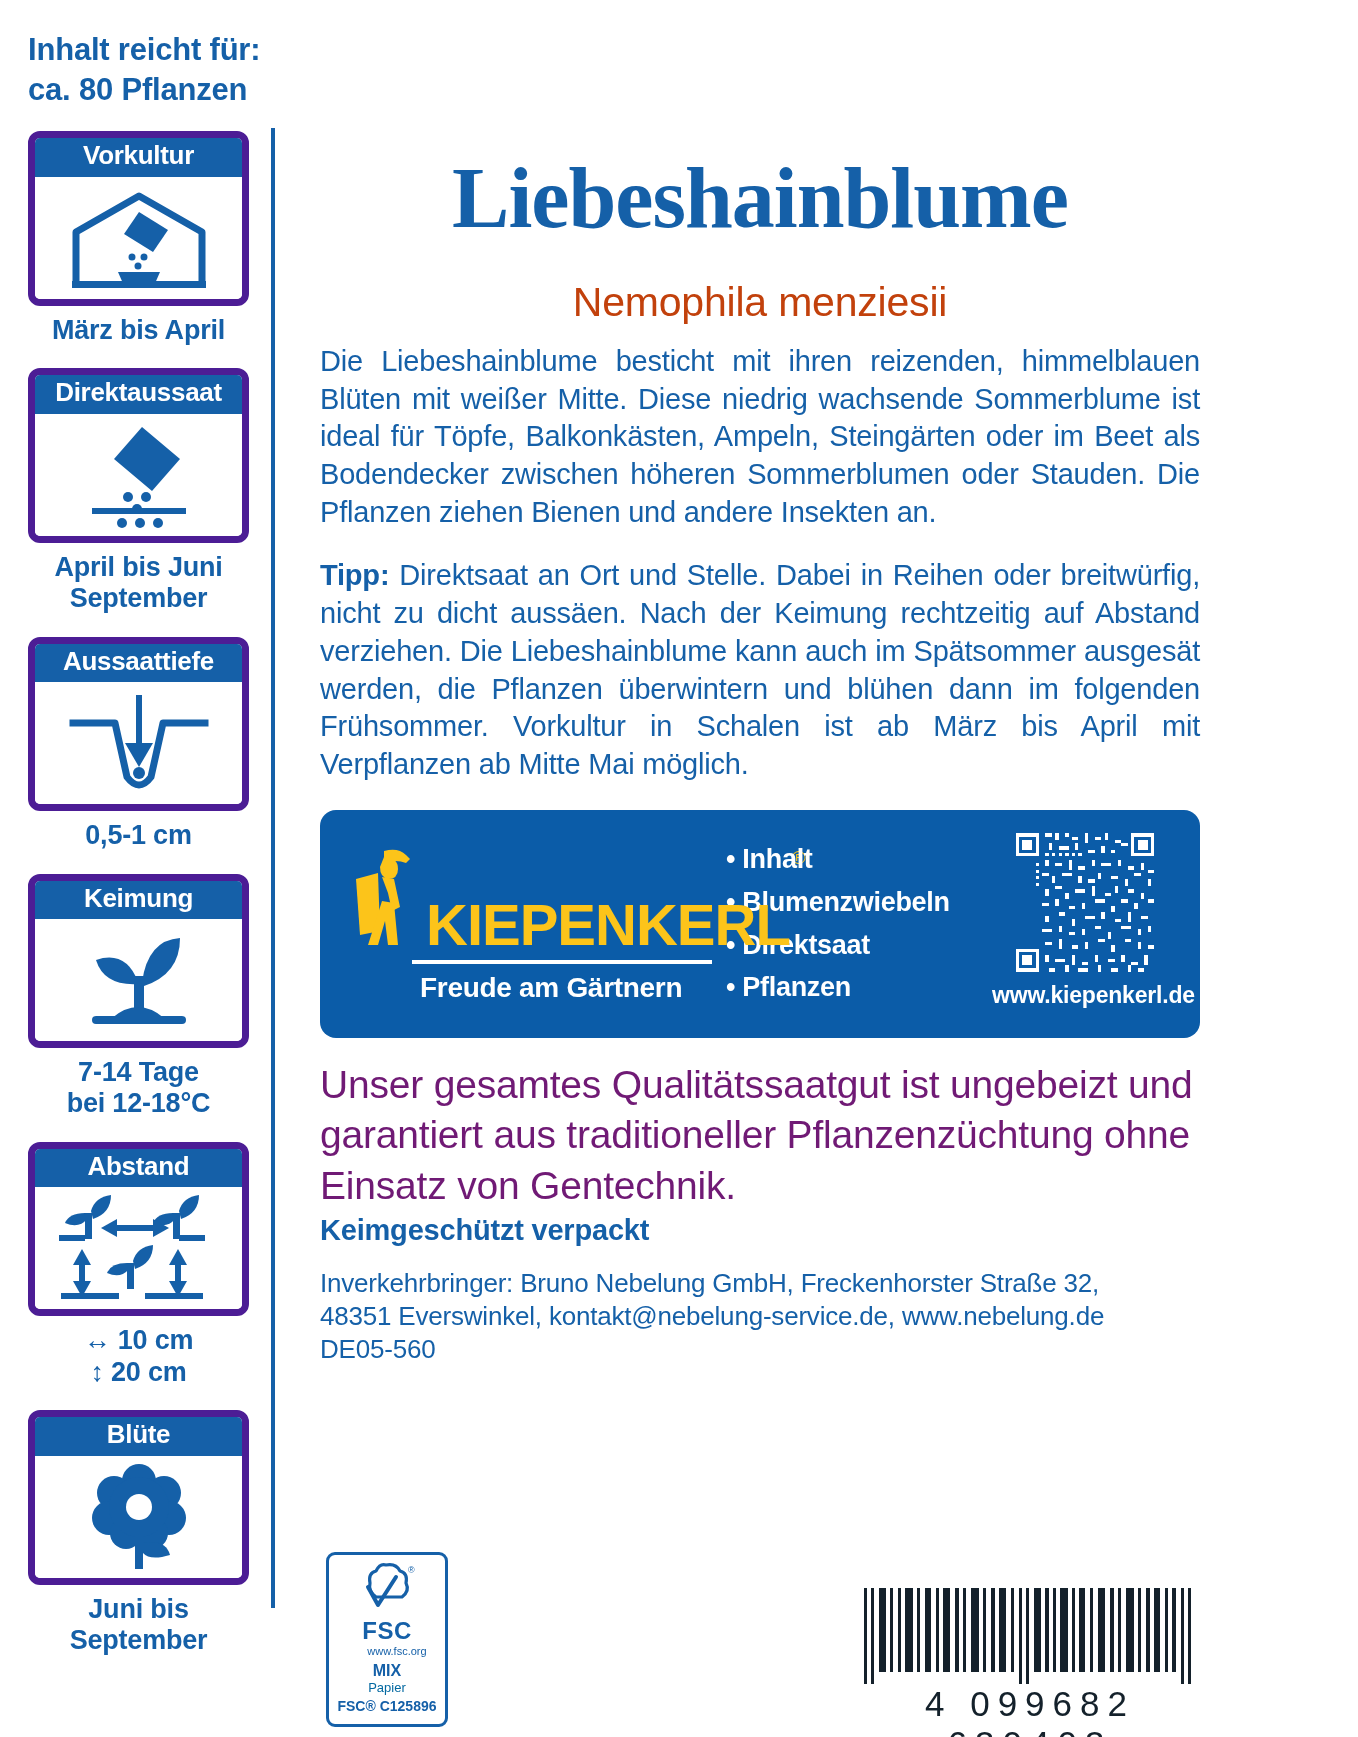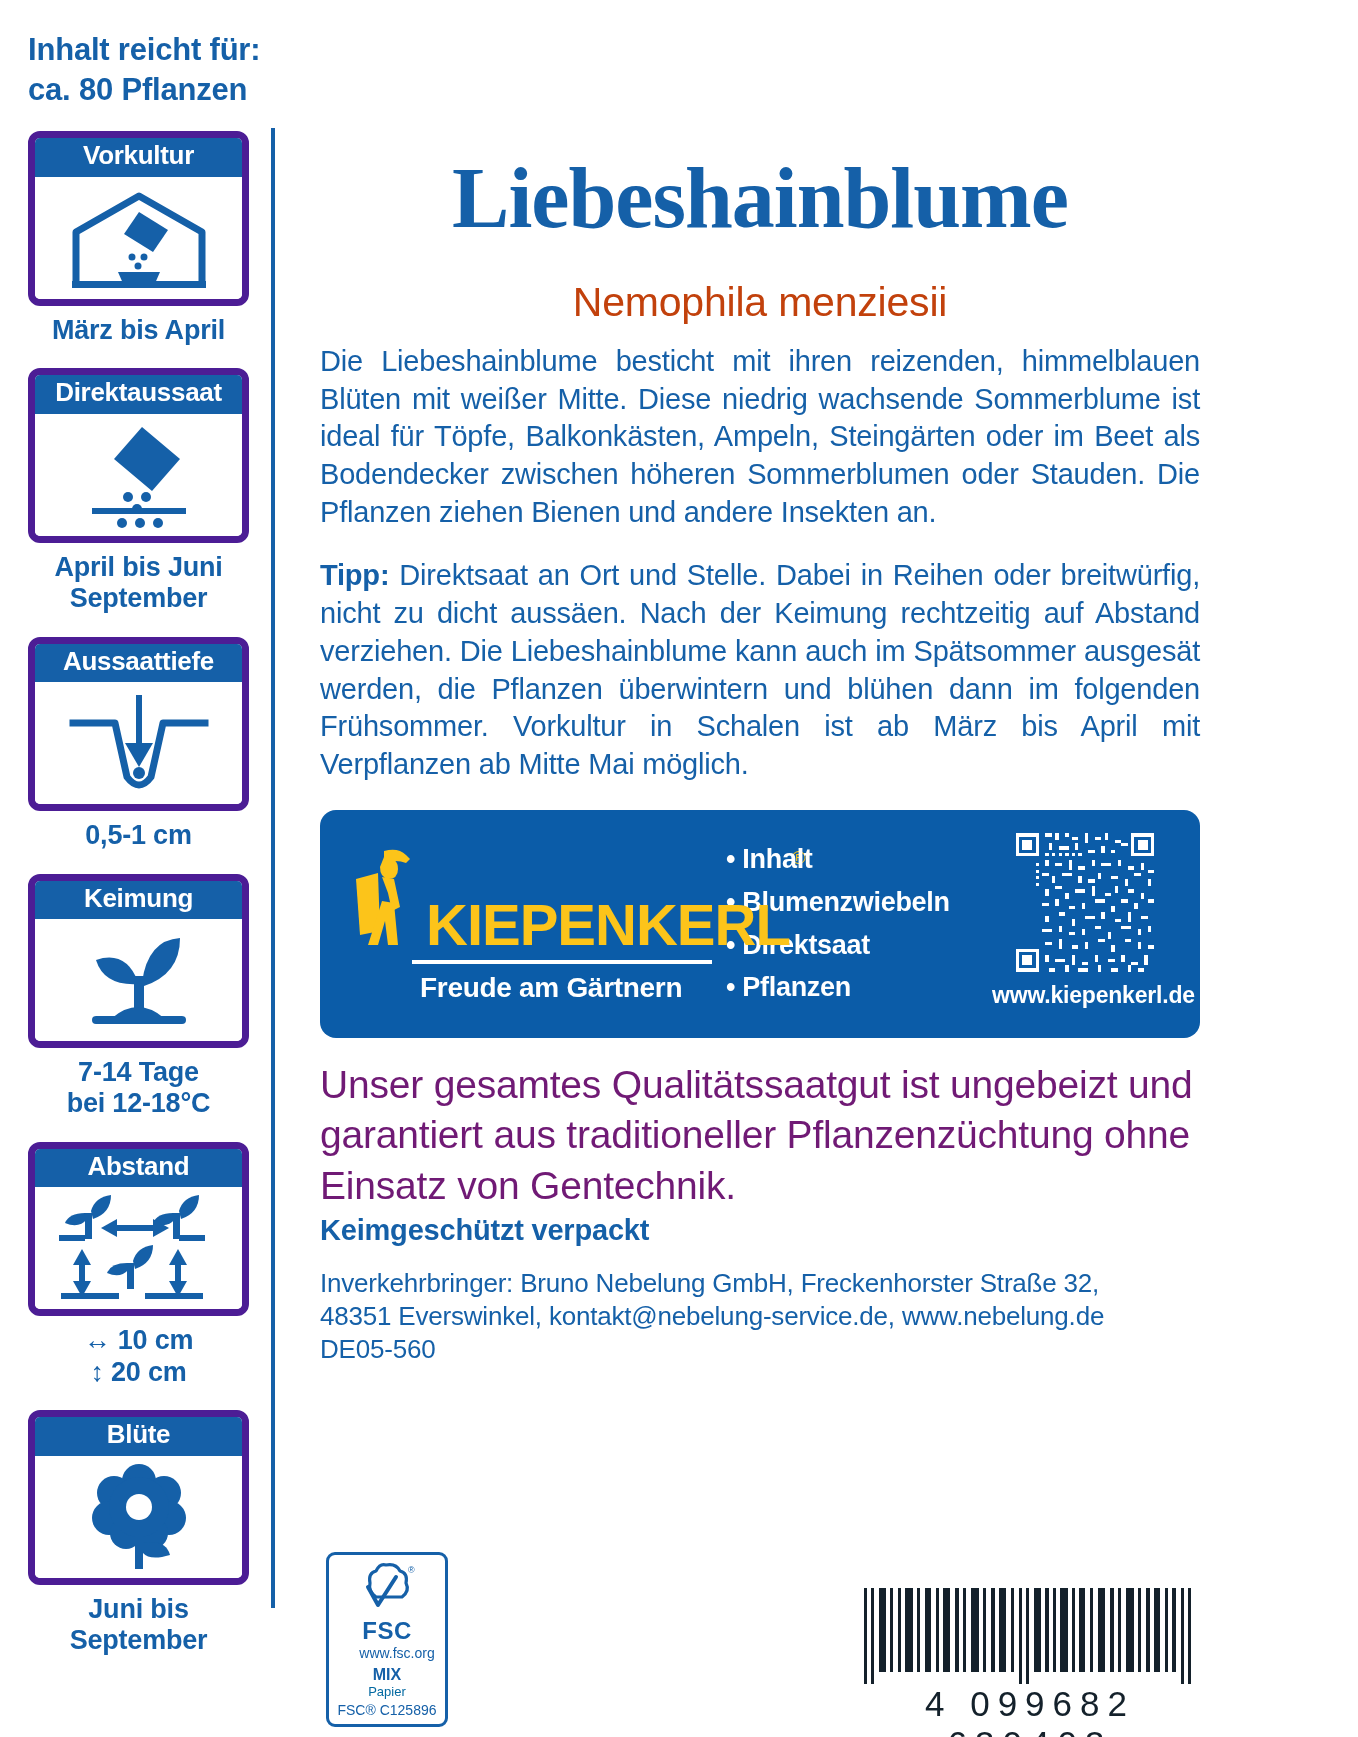--- a/index.html
+++ b/index.html
@@ -124,24 +124,24 @@
   
   .bottom-row{
     position:absolute;left:320px;top:1552px;width:880px;height:175px;
   }
   .fsc-box{
     position:absolute;left:6px;top:0;width:122px;height:175px;
     border:3px solid #1560a8;border-radius:9px;box-sizing:border-box;
     text-align:center;padding-top:6px;
   }
   .fsc-txt-big{font-size:24px;font-weight:700;color:#1560a8;margin-top:-2px;letter-spacing:0.5px;}
-  .fsc-txt-url{font-size:14px;color:#1560a8;letter-spacing:0;padding-left:20px;}
+  .fsc-txt-url{font-size:11px;color:#1560a8;letter-spacing:0;padding-left:20px;}
   .fsc-txt-mix{font-size:16px;font-weight:700;color:#1560a8;margin-top:5px;}
   .fsc-txt-pap{font-size:13px;color:#0369a1;}
-  .fsc-txt-code{font-size:14px;font-weight:400;color:#1560a8;margin-top:3px;}
+  .fsc-txt-code{font-size:14px;font-weight:700;color:#1560a8;margin-top:3px;}
   .barcode-wrap{
     position:absolute;right:0;top:36px;width:340px;text-align:center;
   }
   .barcode-bars{height:96px;width:340px;}
   .barcode-digits{
     font-size:35px;letter-spacing:8px;color:#14212b;font-weight:500;
     margin-top:-4px;font-family:"Liberation Sans", sans-serif;
   }
 </style>
 </head>

